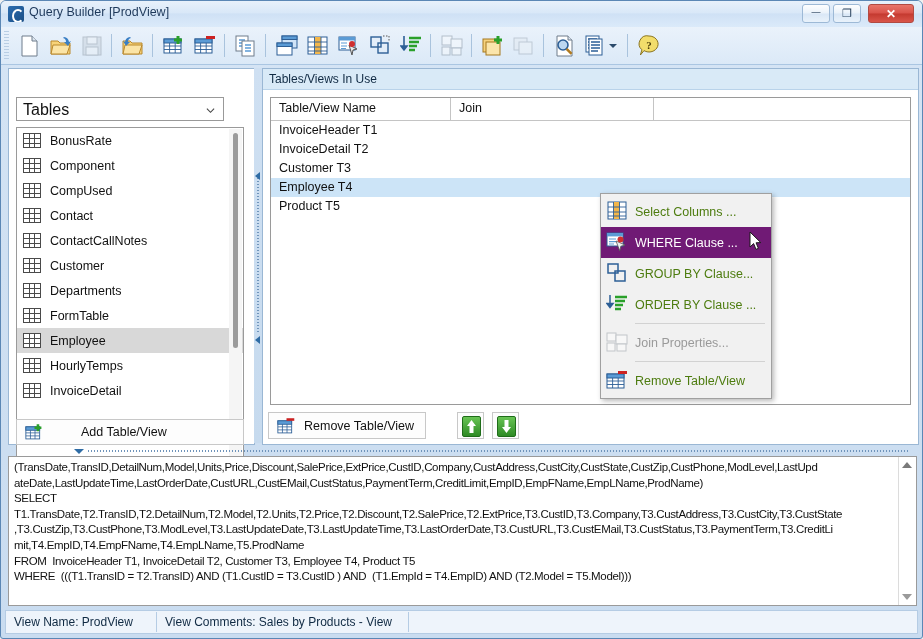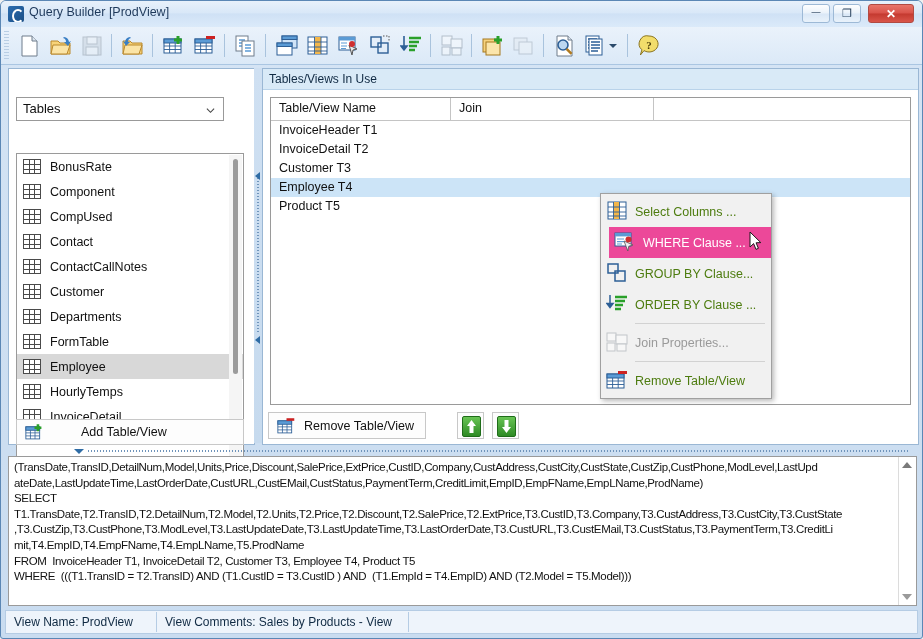--- a/index.html
+++ b/index.html
@@ -90,31 +90,30 @@
     position:absolute;left:0;top:0;right:0;height:21px;
     background:#d9eaf7;
     border-bottom:1px solid #b9d3ea;
     font-size:12px;color:#102a43;
     padding:3px 0 0 6px;box-sizing:border-box;
   }
   #table-select{
     position:absolute;left:7px;top:28px;width:208px;height:24px;
     box-sizing:border-box;
     border:1px solid #999999;background:#ffffff;
-    font-size:13px;color:#111;padding:3px 0 0 6px;
+    font-size:16px;color:#111;padding:3px 0 0 6px;
     cursor:default;
   }
   #table-select .chev{
     position:absolute;right:8px;top:8px;width:9px;height:9px;
   }
   #table-list{
     position:absolute;left:7px;top:58px;width:228px;height:370px;
     box-sizing:border-box;border:1px solid #9a9a9a;background:#ffffff;
     overflow:hidden;
-    margin-top:26px;
   }
   .tl-row{
     position:relative;height:25px;padding-left:6px;
     display:flex;align-items:center;
     font-size:12.5px;color:#111;cursor:default;
   }
   .tl-row.sel{background:#d8d8d8;}
   .tbl-ico{
     width:18px;height:15px;margin-right:9px;flex:none;
     box-sizing:border-box;border:1px solid #4a4a4a;background:#ffffff;
@@ -257,21 +256,21 @@
     padding:2px 0;
   }
   #ctx-menu .strip{
     position:absolute;left:1px;top:1px;bottom:1px;width:28px;background:#f1f1f1;
   }
   .mi{
     position:relative;height:31px;display:flex;align-items:center;
     font-size:12.5px;color:#4d7c0f;cursor:default;padding-left:34px;
     z-index:2;
   }
-  .mi.hl{background:#ec4899;color:#ffffff;margin-left:8px;}
+  .mi.hl{background:#701a75;color:#ffffff;}
   .mi.dis{color:#9a9a9a;}
   .mi .mico{position:absolute;left:5px;top:5px;width:22px;height:20px;}
   .msep{
     position:relative;height:1px;margin:3px 6px 3px 34px;background:#d2d2d2;z-index:2;
   }
   #cursor{
     position:absolute;left:748px;top:230px;width:13px;height:20px;z-index:20;
   }
 </style>
 </head>

